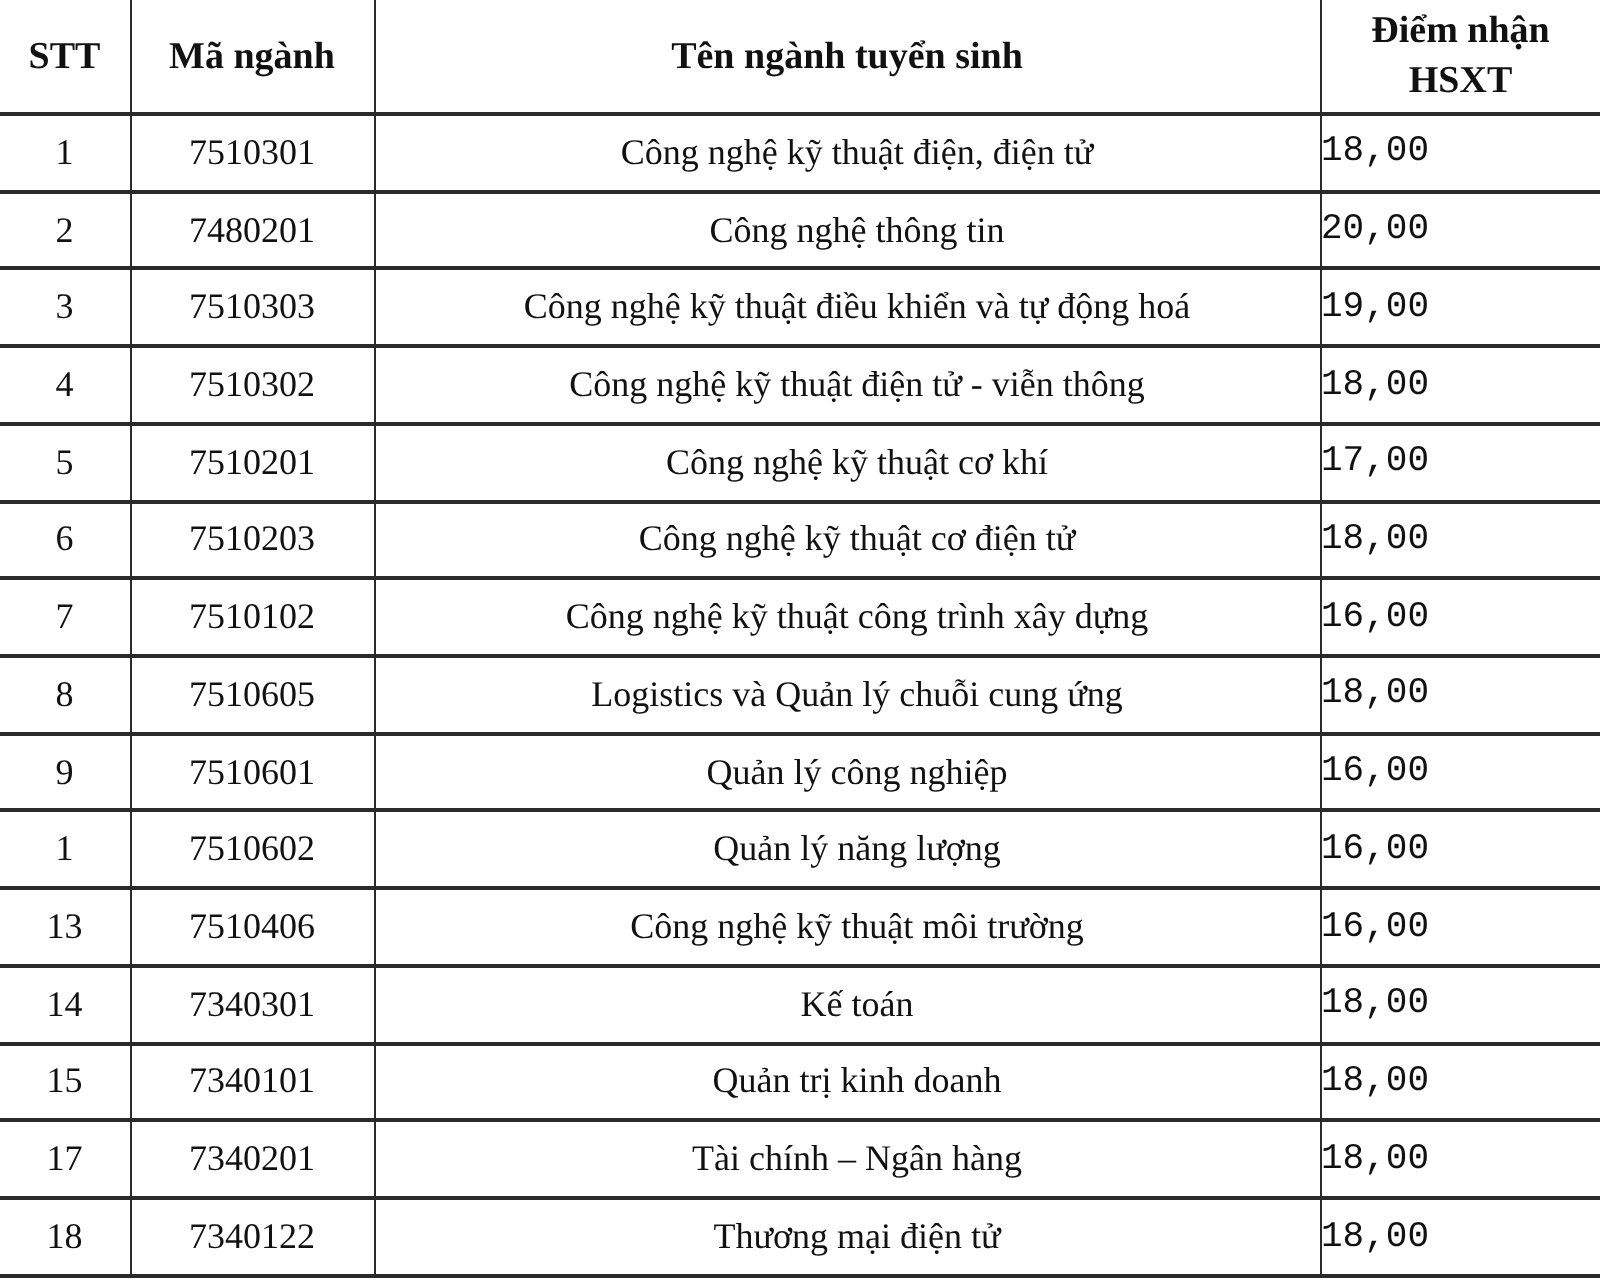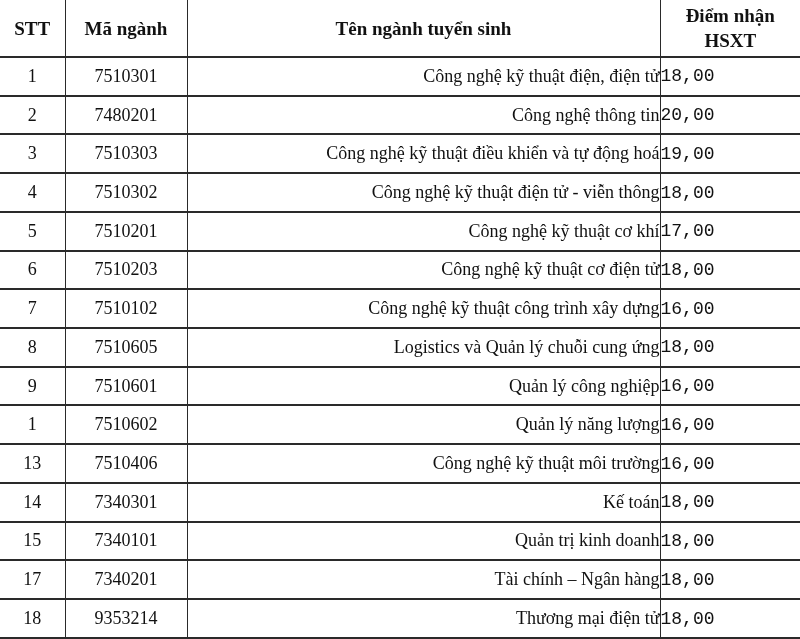--- a/index.html
+++ b/index.html
@@ -40,21 +40,21 @@
   thead th{
     font-weight:bold;
     font-size:19px;
     text-align:center;
     line-height:25px;
     white-space:normal;
   }
   td{font-size:18px;}
   td.cell-stt{text-align:center;}
   td.cell-code{text-align:center;}
-  td.cell-name{text-align:right;padding-left:10px;}
+  td.cell-name{text-align:center;padding-left:10px;}
   td.cell-score{font-family:Liberation Mono, monospace;}
   th.h-code,th.h-score{padding:0 14px;}
 </style>
 </head>
 <body>
 
 <table>
   <colgroup>
     <col class="c-stt">
       <col class="c-code">
@@ -166,19 +166,19 @@
 
   <tr>
     <td class="cell-stt">17</td>
     <td class="cell-code">7340201</td>
     <td class="cell-name">Tài chính – Ngân hàng</td>
     <td class="cell-score">18,00</td>
   </tr>
 
   <tr>
     <td class="cell-stt">18</td>
-    <td class="cell-code">9353214</td>
+    <td class="cell-code">7340122</td>
     <td class="cell-name">Thương mại điện tử</td>
     <td class="cell-score">18,00</td>
   </tr>
 
 </tbody>
 </table>
 
 </body></html>

